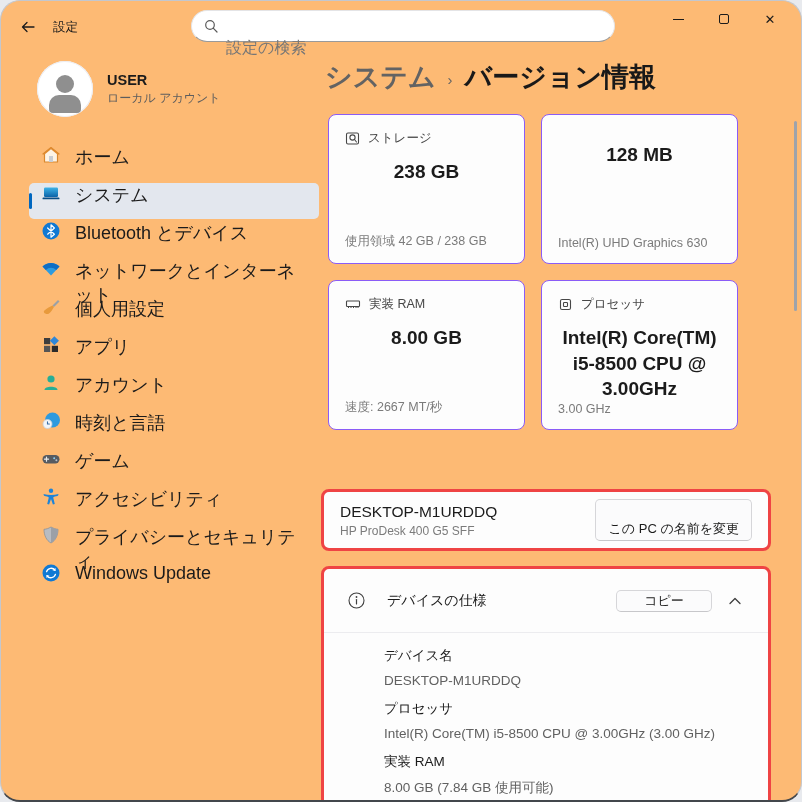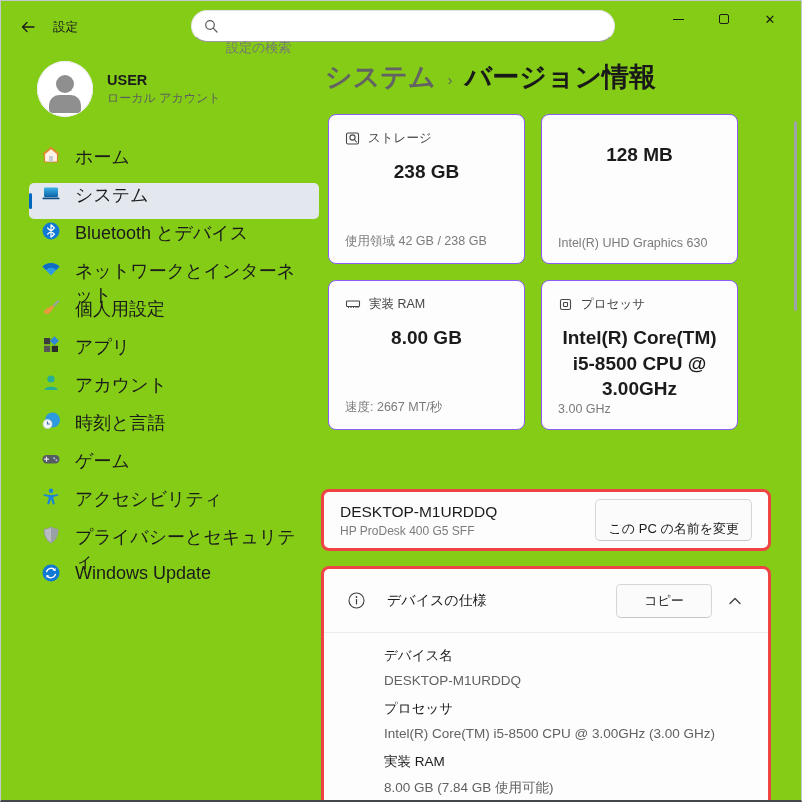--- a/index.html
+++ b/index.html
@@ -1,31 +1,31 @@
 <!DOCTYPE html>
 <html lang="ja"><head>
 <meta charset="utf-8">
 <style>
   * { margin:0; padding:0; box-sizing:border-box; }
   html,body { width:802px; height:802px; font-family:"Liberation Sans", sans-serif; background:#e8eaee; }
   .window{
     position:relative; width:802px; height:802px; overflow:hidden;
-    background:#84cc16; border:1px solid #c3c7ce; border-bottom:2px solid #43474c;
-    border-radius:0;
+    background:#fdba74; border:1px solid #c3c7ce; border-bottom:2px solid #43474c;
+    border-radius:20px;
   }
   
   .titlebar{ position:absolute; left:0; top:0; width:100%; height:50px; }
   .back-btn{ position:absolute; left:14px; top:13px; width:26px; height:26px; display:flex; align-items:center; justify-content:center; font-size:16px; color:#1b1b1b; border-radius:4px; cursor:pointer; }
   .app-title{ position:absolute; left:52px; top:18px; font-size:12.5px; color:#1b1b1b; }
   .searchbox{
     position:absolute; left:190px; top:9px; width:424px; height:32px;
     background:#ffffff; border:1px solid #e4e4e6; border-bottom:1px solid #9a9a9a;
     border-radius:16px; display:flex; align-items:center; padding:0 12px; gap:8px;
   }
-  .searchbox input{ border:none; outline:none; flex:1; font-size:13px; color:#1b1b1b; background:transparent; font-family:inherit;margin-top:43px; }
+  .searchbox input{ border:none; outline:none; flex:1; font-size:16px; color:#1b1b1b; background:transparent; font-family:inherit;margin-top:43px; }
   .searchbox input::placeholder{ color:#767676; }
   .win-controls{ position:absolute; right:8px; top:0; height:40px; display:flex; }
   .win-btn{ width:46px; height:36px; display:flex; align-items:center; justify-content:center; color:#1b1b1b; font-size:13px; cursor:pointer; }
   .win-btn .maxbox{ width:10px; height:10px; border:1.2px solid #1b1b1b; border-radius:2px; display:block; }
   .win-btn.minimize span{ display:block; width:11px; height:0; border-top:1.2px solid #1b1b1b; }
   
   .sidebar{ position:absolute; left:16px; top:50px; width:314px; bottom:0; }
   .user-block{ display:flex; align-items:center; gap:14px; padding:10px 10px 10px 20px; }
   .avatar{ width:56px; height:56px; border-radius:50%; background:#ffffff; position:relative; overflow:hidden; box-shadow:0 0 0 1px #ececf0 inset; }
   .avatar .head{ position:absolute; left:50%; top:14px; transform:translateX(-50%); width:18px; height:18px; border-radius:50%; background:#8f8f8f; }
@@ -65,21 +65,21 @@
   .device-name .dn-model{ font-size:12px; color:#7b7b7b; margin-top:3px; }
   .btn{
     background:#fbfbfc; border:1px solid #d6d6d9; border-bottom-color:#c7c7ca;
     border-radius:5px; font-size:13px; color:#1b1b1b; cursor:pointer;
     font-family:inherit;
   }
   .device-name .btn{ margin-left:auto; padding:20px 12px; height:32px; }
   .panel.device-specs{ top:515px; height:300px; overflow:hidden; }
   .specs-header{ display:flex; align-items:center; height:64px; padding:0 18px 0 24px; gap:0; border-bottom:1px solid #ececef; }
   .specs-header .title{ font-size:14px; color:#1b1b1b; margin-left:22px; }
-  .specs-header .btn{ margin-left:auto; width:96px; height:34px; }
+  .specs-header .btn{ margin-left:auto; width:96px; height:22px; }
   .chevron-btn{ width:30px; height:30px; margin-left:8px; display:flex; align-items:center; justify-content:center; cursor:pointer; border-radius:4px; }
   .specs-body{ padding:14px 16px 0 60px; }
   .spec-row{ margin-bottom:12px; }
   .spec-row .label{ font-size:13.5px; color:#1b1b1b; margin-bottom:8px; }
   .spec-row .value{ font-size:13.5px; color:#616161; }
   
   .scrollbar-thumb{ position:absolute; right:4px; top:70px; width:3px; height:190px; border-radius:2px; background:#9ea3ab; cursor:pointer; }
   svg{ display:block; }
 </style>
 </head>

